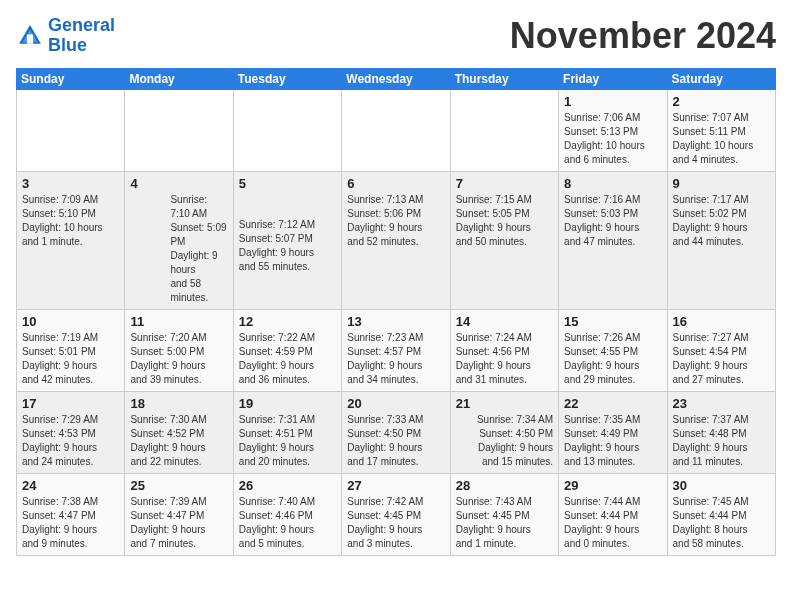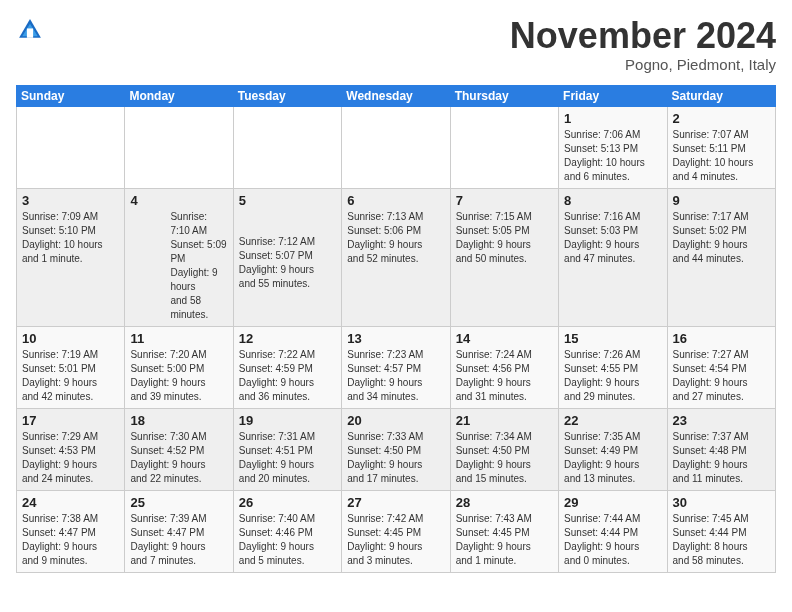--- a/index.html
+++ b/index.html
@@ -95,24 +95,27 @@
 <body>
 
 <div class="header">
   <div class="logo">
     <svg class="logo-icon" viewBox="0 0 36 36">
       <rect x="0" y="0" width="36" height="36" fill="white"></rect>
       <polygon points="18,4 32,28 4,28" fill="#1a6bc4"></polygon>
       <polygon points="18,10 28,26 8,26" fill="#3a9de8"></polygon>
       <rect x="14" y="16" width="8" height="12" fill="white"></rect>
     </svg>
+    <div class="logo-text">
+      <div><span>General</span></div>
+      <div><span>Blue</span></div>
+    </div>
   </div>
   <div class="title-block">
     <div class="month-title">November 2024</div>
-    <div class="subtitle">Pogno, Piedmont, Italy</div>
   </div>
 </div>
 
 <table>
   <thead>
     <tr>
     <th>Sunday</th>
         <th>Monday</th>
         <th>Tuesday</th>
         <th>Wednesday</th>
@@ -269,21 +272,21 @@
         </td>
         <td>
           <span class="day-number">20</span>
           <div class="day-info" style="white-space: pre-line;">Sunrise: 7:33 AM
 Sunset: 4:50 PM
 Daylight: 9 hours
 and 17 minutes.</div>
         </td>
         <td>
           <span class="day-number">21</span>
-          <div class="day-info" style="white-space: pre-line;">Sunrise: 7:34 AM
+          <div class="day-info" style="white-space: pre-line; text-align: right;">Sunrise: 7:34 AM
 Sunset: 4:50 PM
 Daylight: 9 hours
 and 15 minutes.</div>
         </td>
         <td>
           <span class="day-number">22</span>
           <div class="day-info" style="white-space: pre-line;">Sunrise: 7:35 AM
 Sunset: 4:49 PM
 Daylight: 9 hours
 and 13 minutes.</div>

